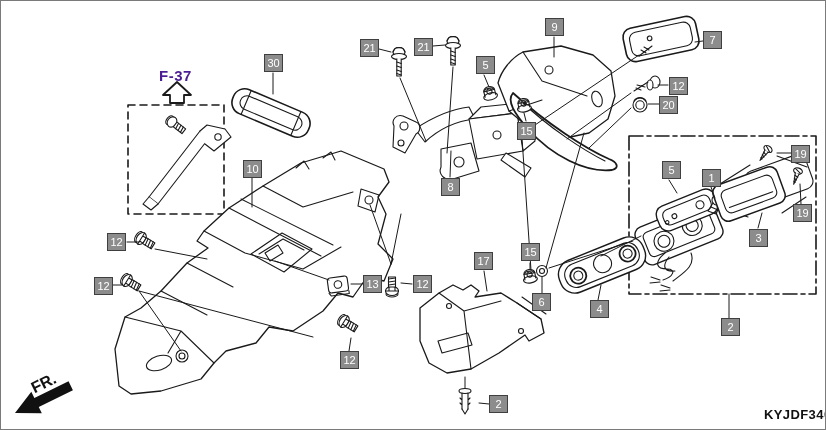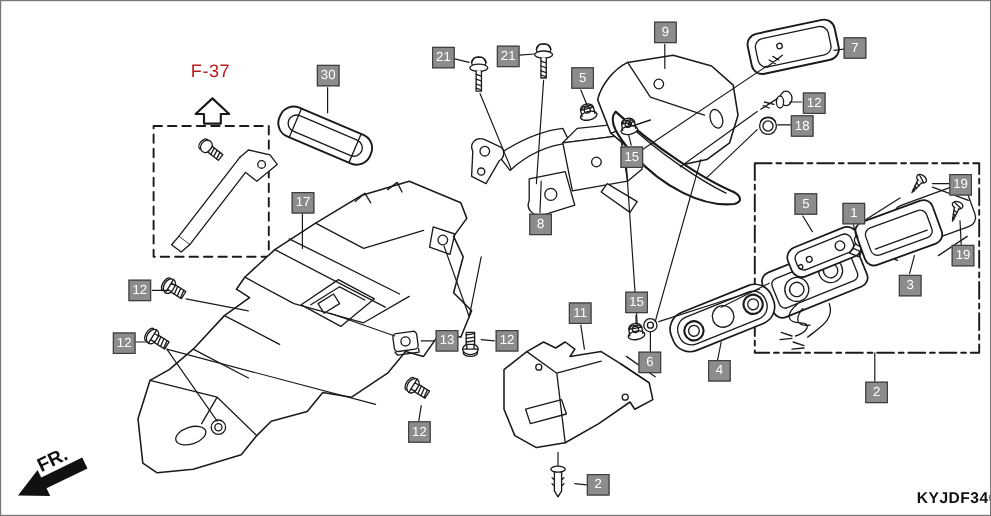--- a/index.html
+++ b/index.html
@@ -9,22 +9,22 @@
     font-family:"Liberation Sans", sans-serif;overflow:hidden;
   }
   .stage svg{position:absolute;left:0;top:0;}
   .co{
     position:absolute;width:19px;height:18px;box-sizing:border-box;
     background:#8c8c8c;border:1px solid #3f3f3f;
     color:#ffffff;font-size:11px;line-height:16px;text-align:center;
     cursor:pointer;user-select:none;
   }
   .f37{
-    position:absolute;left:158px;top:50px;
-    font-size:15px;font-weight:normal;color:#b91c1c;letter-spacing:.5px;
+    position:absolute;left:158px;top:66px;
+    font-size:15px;font-weight:bold;color:#4c1d95;letter-spacing:.5px;
   }
   .code{
     position:absolute;left:763px;top:406px;
     font-size:13px;font-weight:bold;color:#111;letter-spacing:.4px;
   }
 </style>
 </head>
 <body>
 
 <div class="stage">
@@ -286,35 +286,35 @@
 
 <div class="f37">F-37</div>
 <div class="code">KYJDF3400</div>
 
 <div class="co" style="left:359px;top:38px">21</div>
 <div class="co" style="left:413px;top:37px">21</div>
 <div class="co" style="left:544px;top:17px">9</div>
 <div class="co" style="left:702px;top:30px">7</div>
 <div class="co" style="left:475px;top:55px">5</div>
 <div class="co" style="left:668px;top:76px">12</div>
-<div class="co" style="left:658px;top:95px">18</div>
+<div class="co" style="left:658px;top:95px">20</div>
 <div class="co" style="left:263px;top:53px">30</div>
 <div class="co" style="left:516px;top:121px">15</div>
-<div class="co" style="left:242px;top:159px">17</div>
+<div class="co" style="left:242px;top:159px">10</div>
 <div class="co" style="left:440px;top:177px">8</div>
 <div class="co" style="left:661px;top:160px">5</div>
 <div class="co" style="left:701px;top:168px">1</div>
 <div class="co" style="left:790px;top:144px">19</div>
 <div class="co" style="left:792px;top:203px">19</div>
 <div class="co" style="left:748px;top:228px">3</div>
 <div class="co" style="left:106px;top:232px">12</div>
 <div class="co" style="left:93px;top:276px">12</div>
 <div class="co" style="left:362px;top:274px">13</div>
 <div class="co" style="left:412px;top:274px">12</div>
 <div class="co" style="left:339px;top:350px">12</div>
-<div class="co" style="left:473px;top:251px">11</div>
+<div class="co" style="left:473px;top:251px">17</div>
 <div class="co" style="left:520px;top:242px">15</div>
 <div class="co" style="left:531px;top:292px">6</div>
 <div class="co" style="left:589px;top:299px">4</div>
 <div class="co" style="left:720px;top:317px">2</div>
 <div class="co" style="left:488px;top:394px">2</div>
 
 </div>
 
 </body></html>

